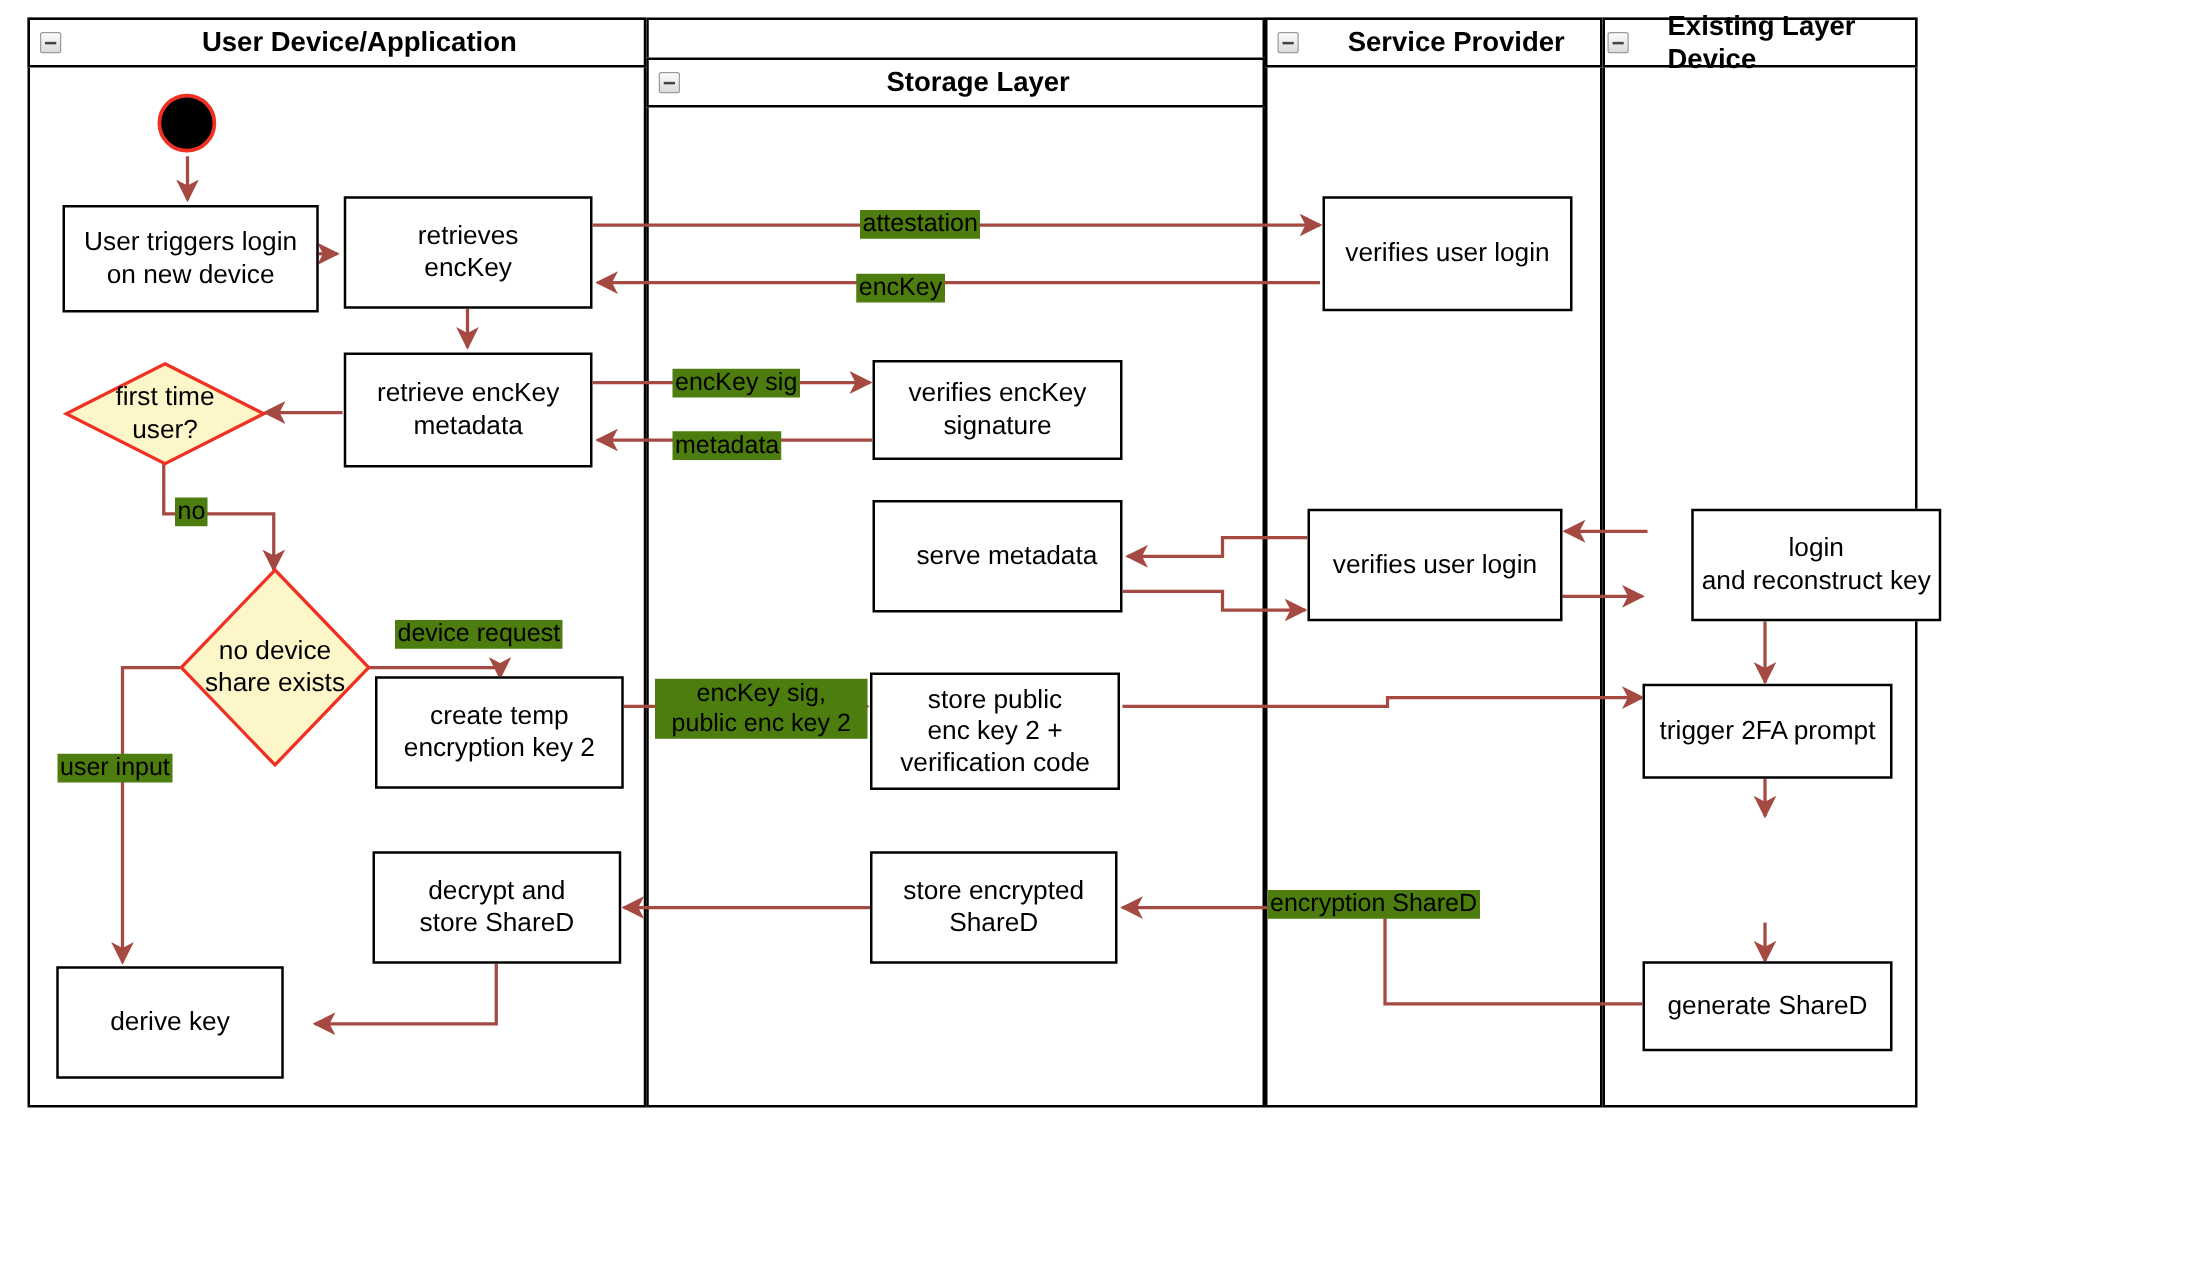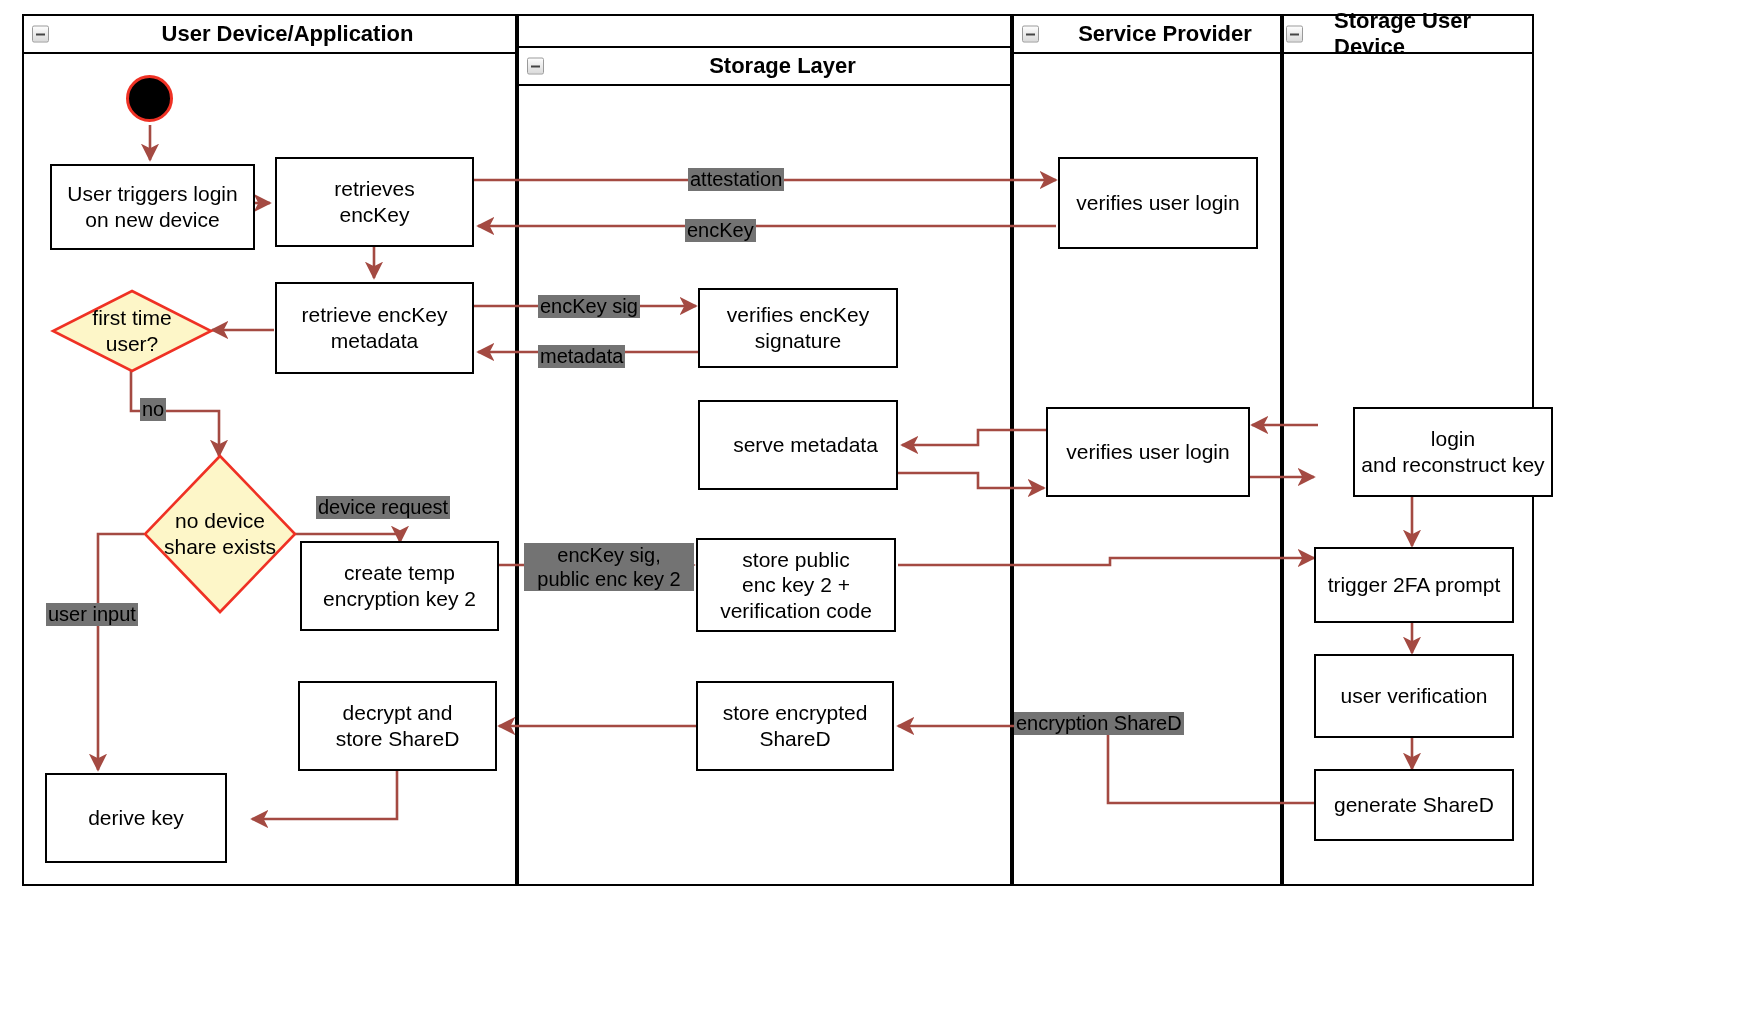--- a/index.html
+++ b/index.html
@@ -29,21 +29,21 @@
      font-size:21px;color:#000;line-height:1.22;pointer-events:none;}
 
   
   .start-node{position:absolute;border-radius:50%;background:#000;
      box-sizing:border-box;border:3px solid #ef3124;}
 
   
   #wires{position:absolute;left:0;top:0;width:1756px;height:1026px;pointer-events:none;}
 
   
-  .elabel{position:absolute;font-size:20px;color:#000;background:#737373;
+  .elabel{position:absolute;font-size:20px;color:#000;background:#4d7c0f;
      white-space:nowrap;line-height:1.15;padding:0 2px;text-align:center;}
   .elabel.two{white-space:normal;}
 </style>
 </head>
 <body>
 
 <div id="canvas">
 
   <div class="lane" style="left:22px;  top:14px; width:495px; height:872px;"></div>
   <div class="lane" style="left:517px; top:14px; width:495px; height:872px;"></div>
@@ -65,21 +65,21 @@
   <div class="lane-header" style="left:1012px;top:14px;width:270px;height:40px;">
     <span class="collapse-icon">
         <i></i>
       </span>
     <span>Service Provider</span>
   </div>
   <div class="lane-header" style="left:1282px;top:14px;width:252px;height:40px;">
     <span class="collapse-icon" style="left:2px;">
         <i></i>
       </span>
-    <span style="margin-left:14px;">Storage User Device</span>
+    <span style="margin-left:14px;">Existing Layer Device</span>
   </div>
 
   <svg id="wires" viewBox="0 0 1756 1026">
     <defs>
       <marker id="ah" viewBox="0 0 10 10" refX="9" refY="5" markerWidth="7" markerHeight="7" orient="auto-start-reverse">
         <path d="M0,0 L10,5 L0,10 L2.6,5 z" fill="#a44a42"></path>
       </marker>
     </defs>
     <g stroke="#a44a42" stroke-width="2.6" fill="none">
 
@@ -170,23 +170,20 @@
   </div>
   <div class="node" style="left:1046px;top:407px;width:204px;height:90px;">
     <span>verifies user login</span>
   </div>
 
   <div class="node" style="left:1314px;top:407px;width:200px;height:90px;margin-left:39px;">
     <span>login<br>and reconstruct key</span>
   </div>
   <div class="node" style="left:1314px;top:547px;width:200px;height:76px;">
     <span>trigger 2FA prompt</span>
-  </div>
-  <div class="node" style="left:1314px;top:654px;width:200px;height:84px;">
-    <span>user verification</span>
   </div>
   <div class="node" style="left:1314px;top:769px;width:200px;height:72px;">
     <span>generate ShareD</span>
   </div>
 
   <div class="diamond-wrap" style="left:52px;top:290px;width:160px;height:82px;">
     <svg width="160" height="82" viewBox="0 0 160 82">
       <polygon points="80,1 159,41 80,81 1,41" fill="#fdf6c8" stroke="#ef3124" stroke-width="2.6"></polygon>
     </svg>
     <div class="diamond-label">first time<br>user?</div>

